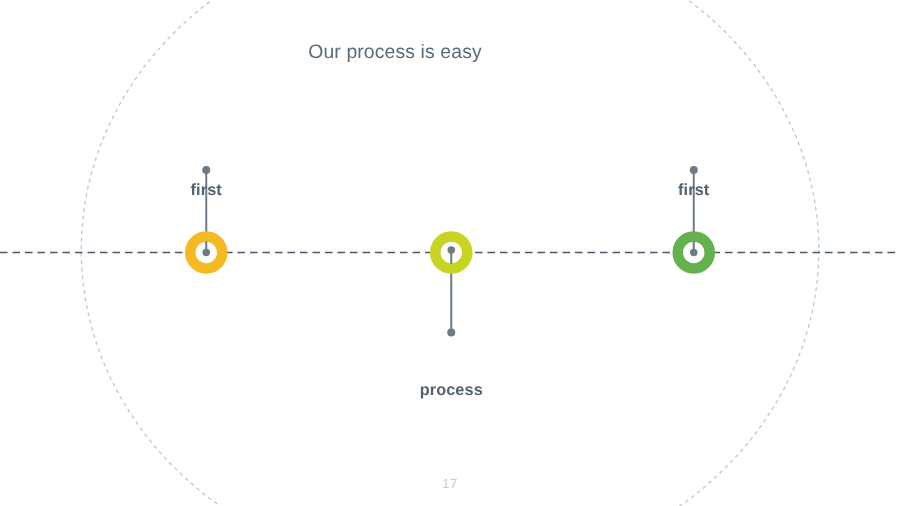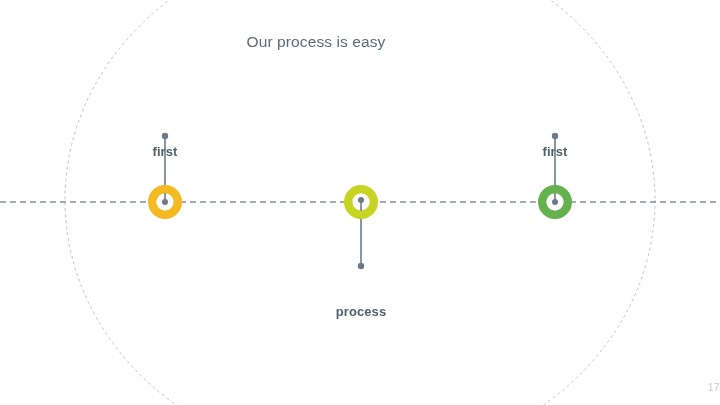--- a/index.html
+++ b/index.html
@@ -44,21 +44,21 @@
     white-space: nowrap;
     letter-spacing: 0.1px;
     transform: translateX(-50%);
     margin-top: 32px;
   }
   .page-number {
     position: absolute;
     left: 0;
     bottom: 12px;
     width: 720px;
-    text-align: right;
+    text-align: center;
     font-size: 10.5px;
     color: #c3ccd4;
     font-weight: normal;
     letter-spacing: 0.3px;
   }
 </style>
 </head>
 <body>
 
 <div id="slide">

